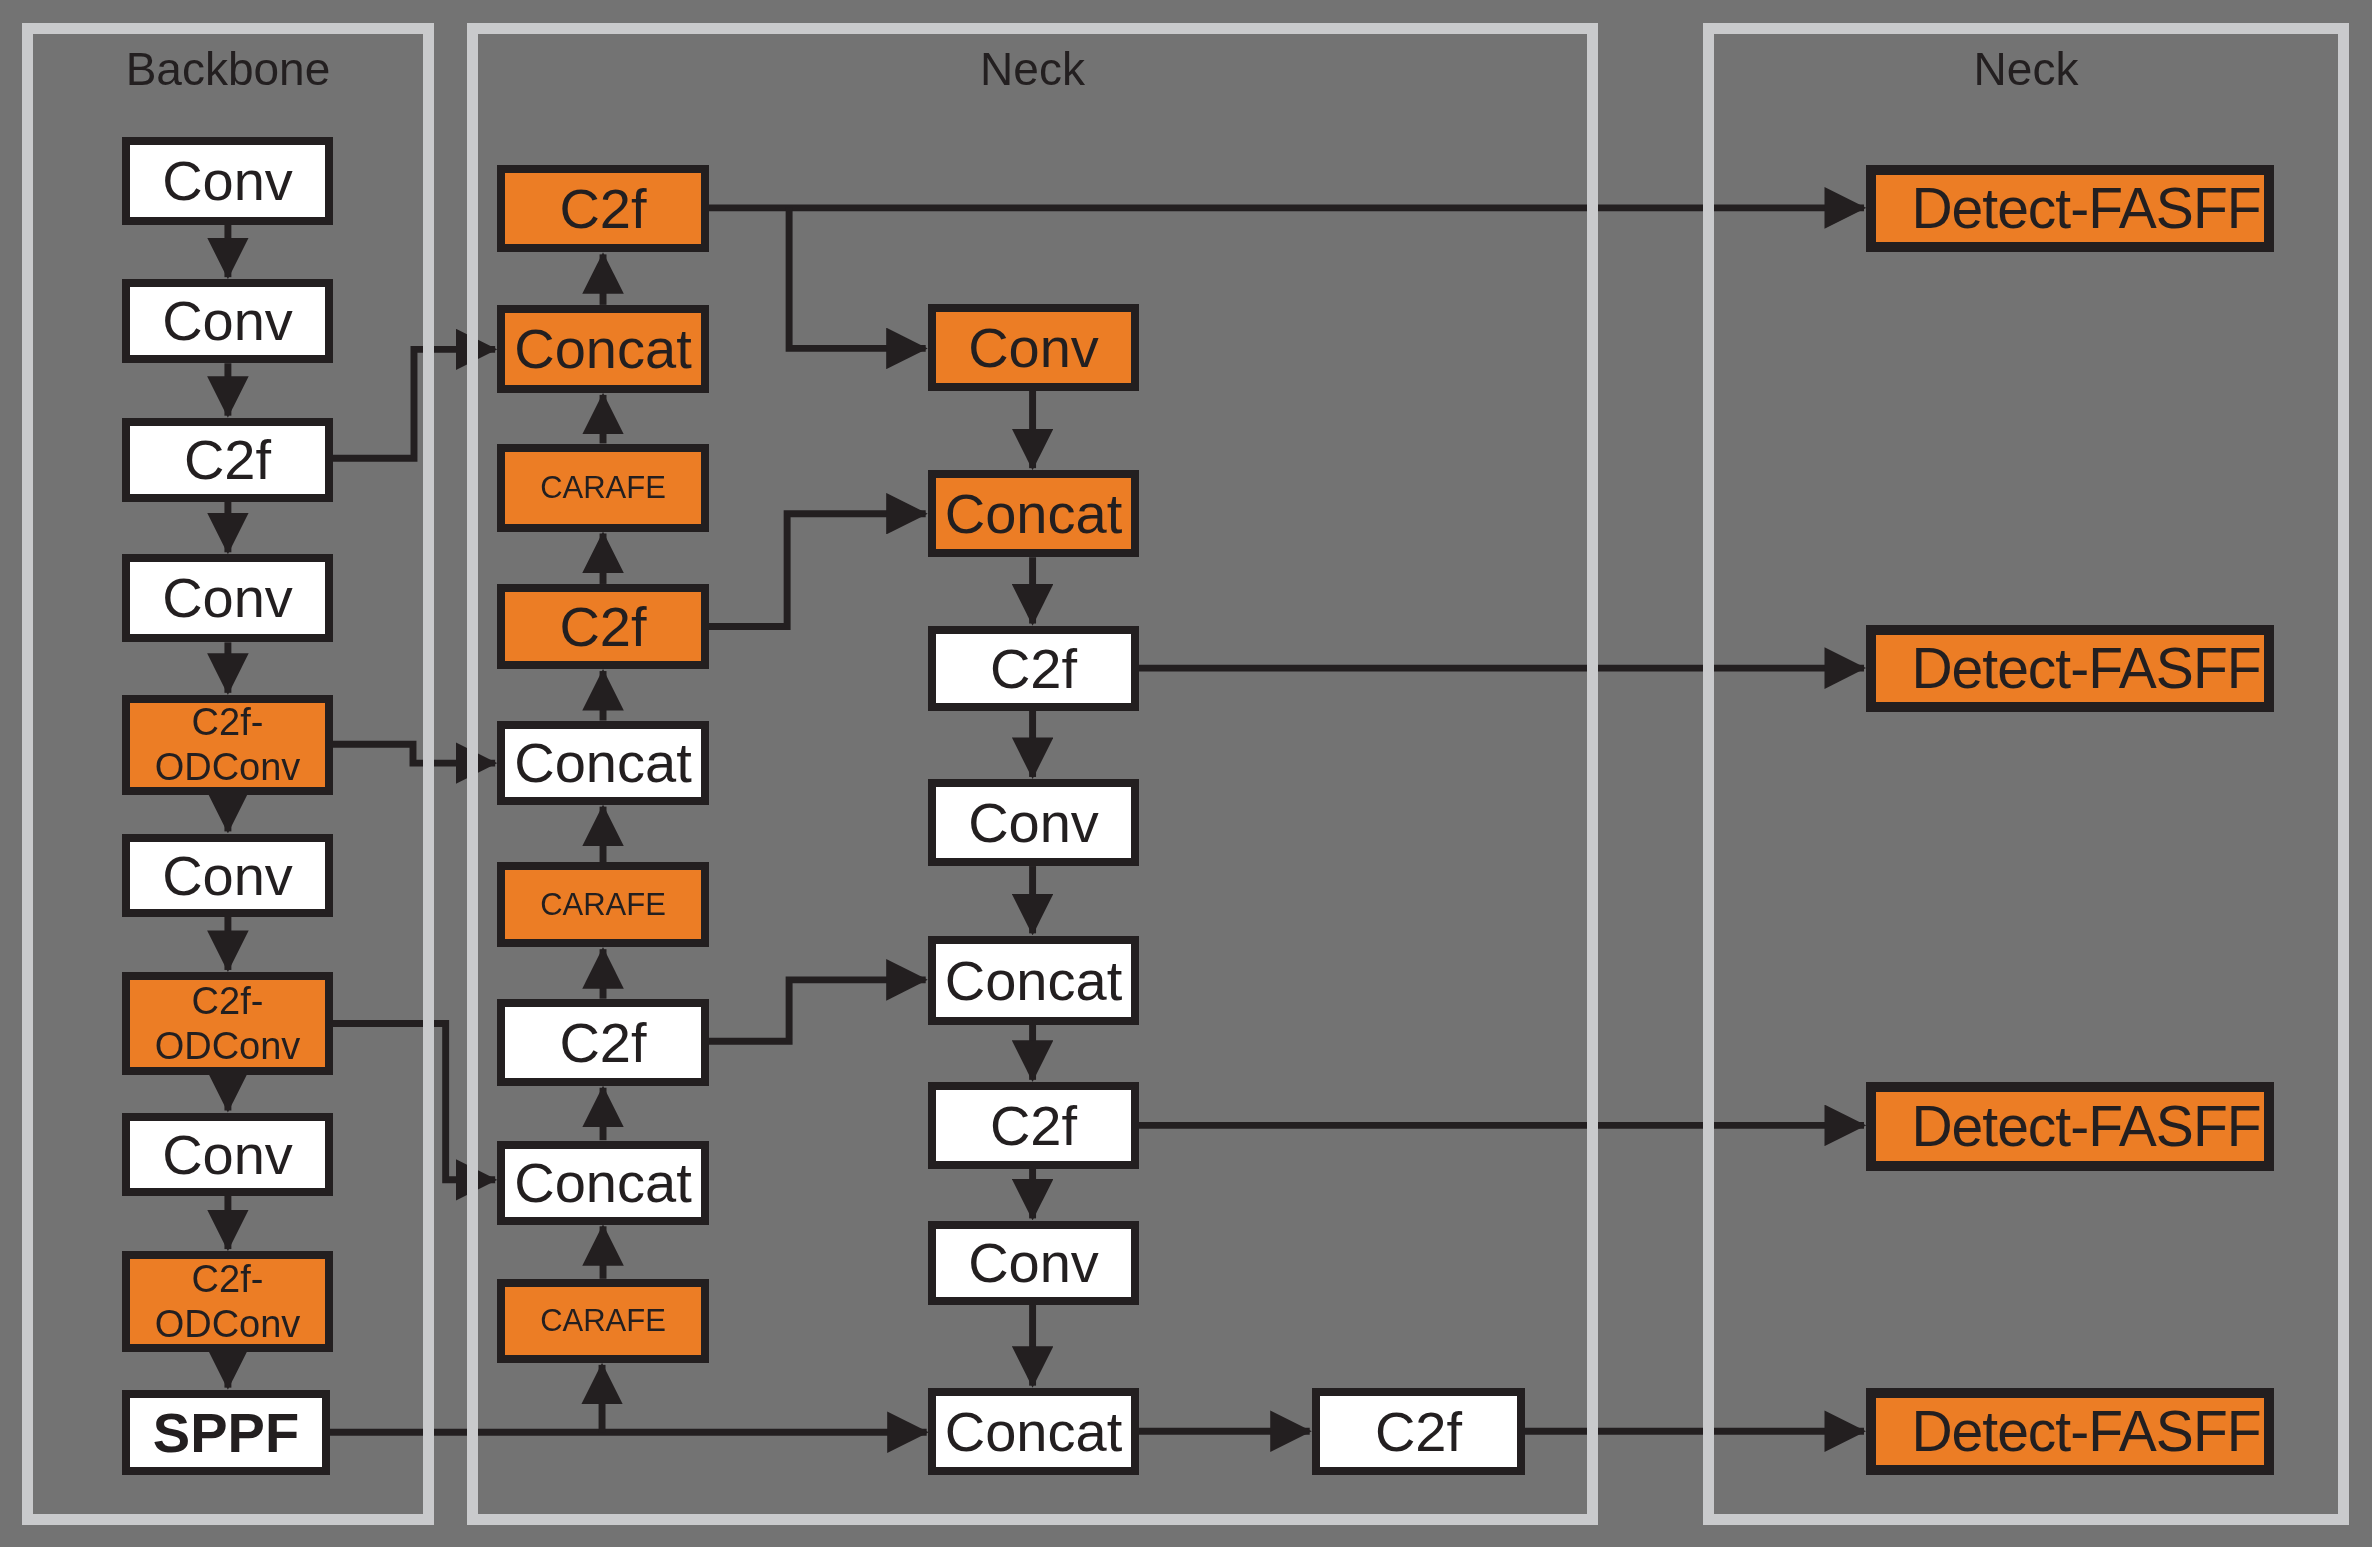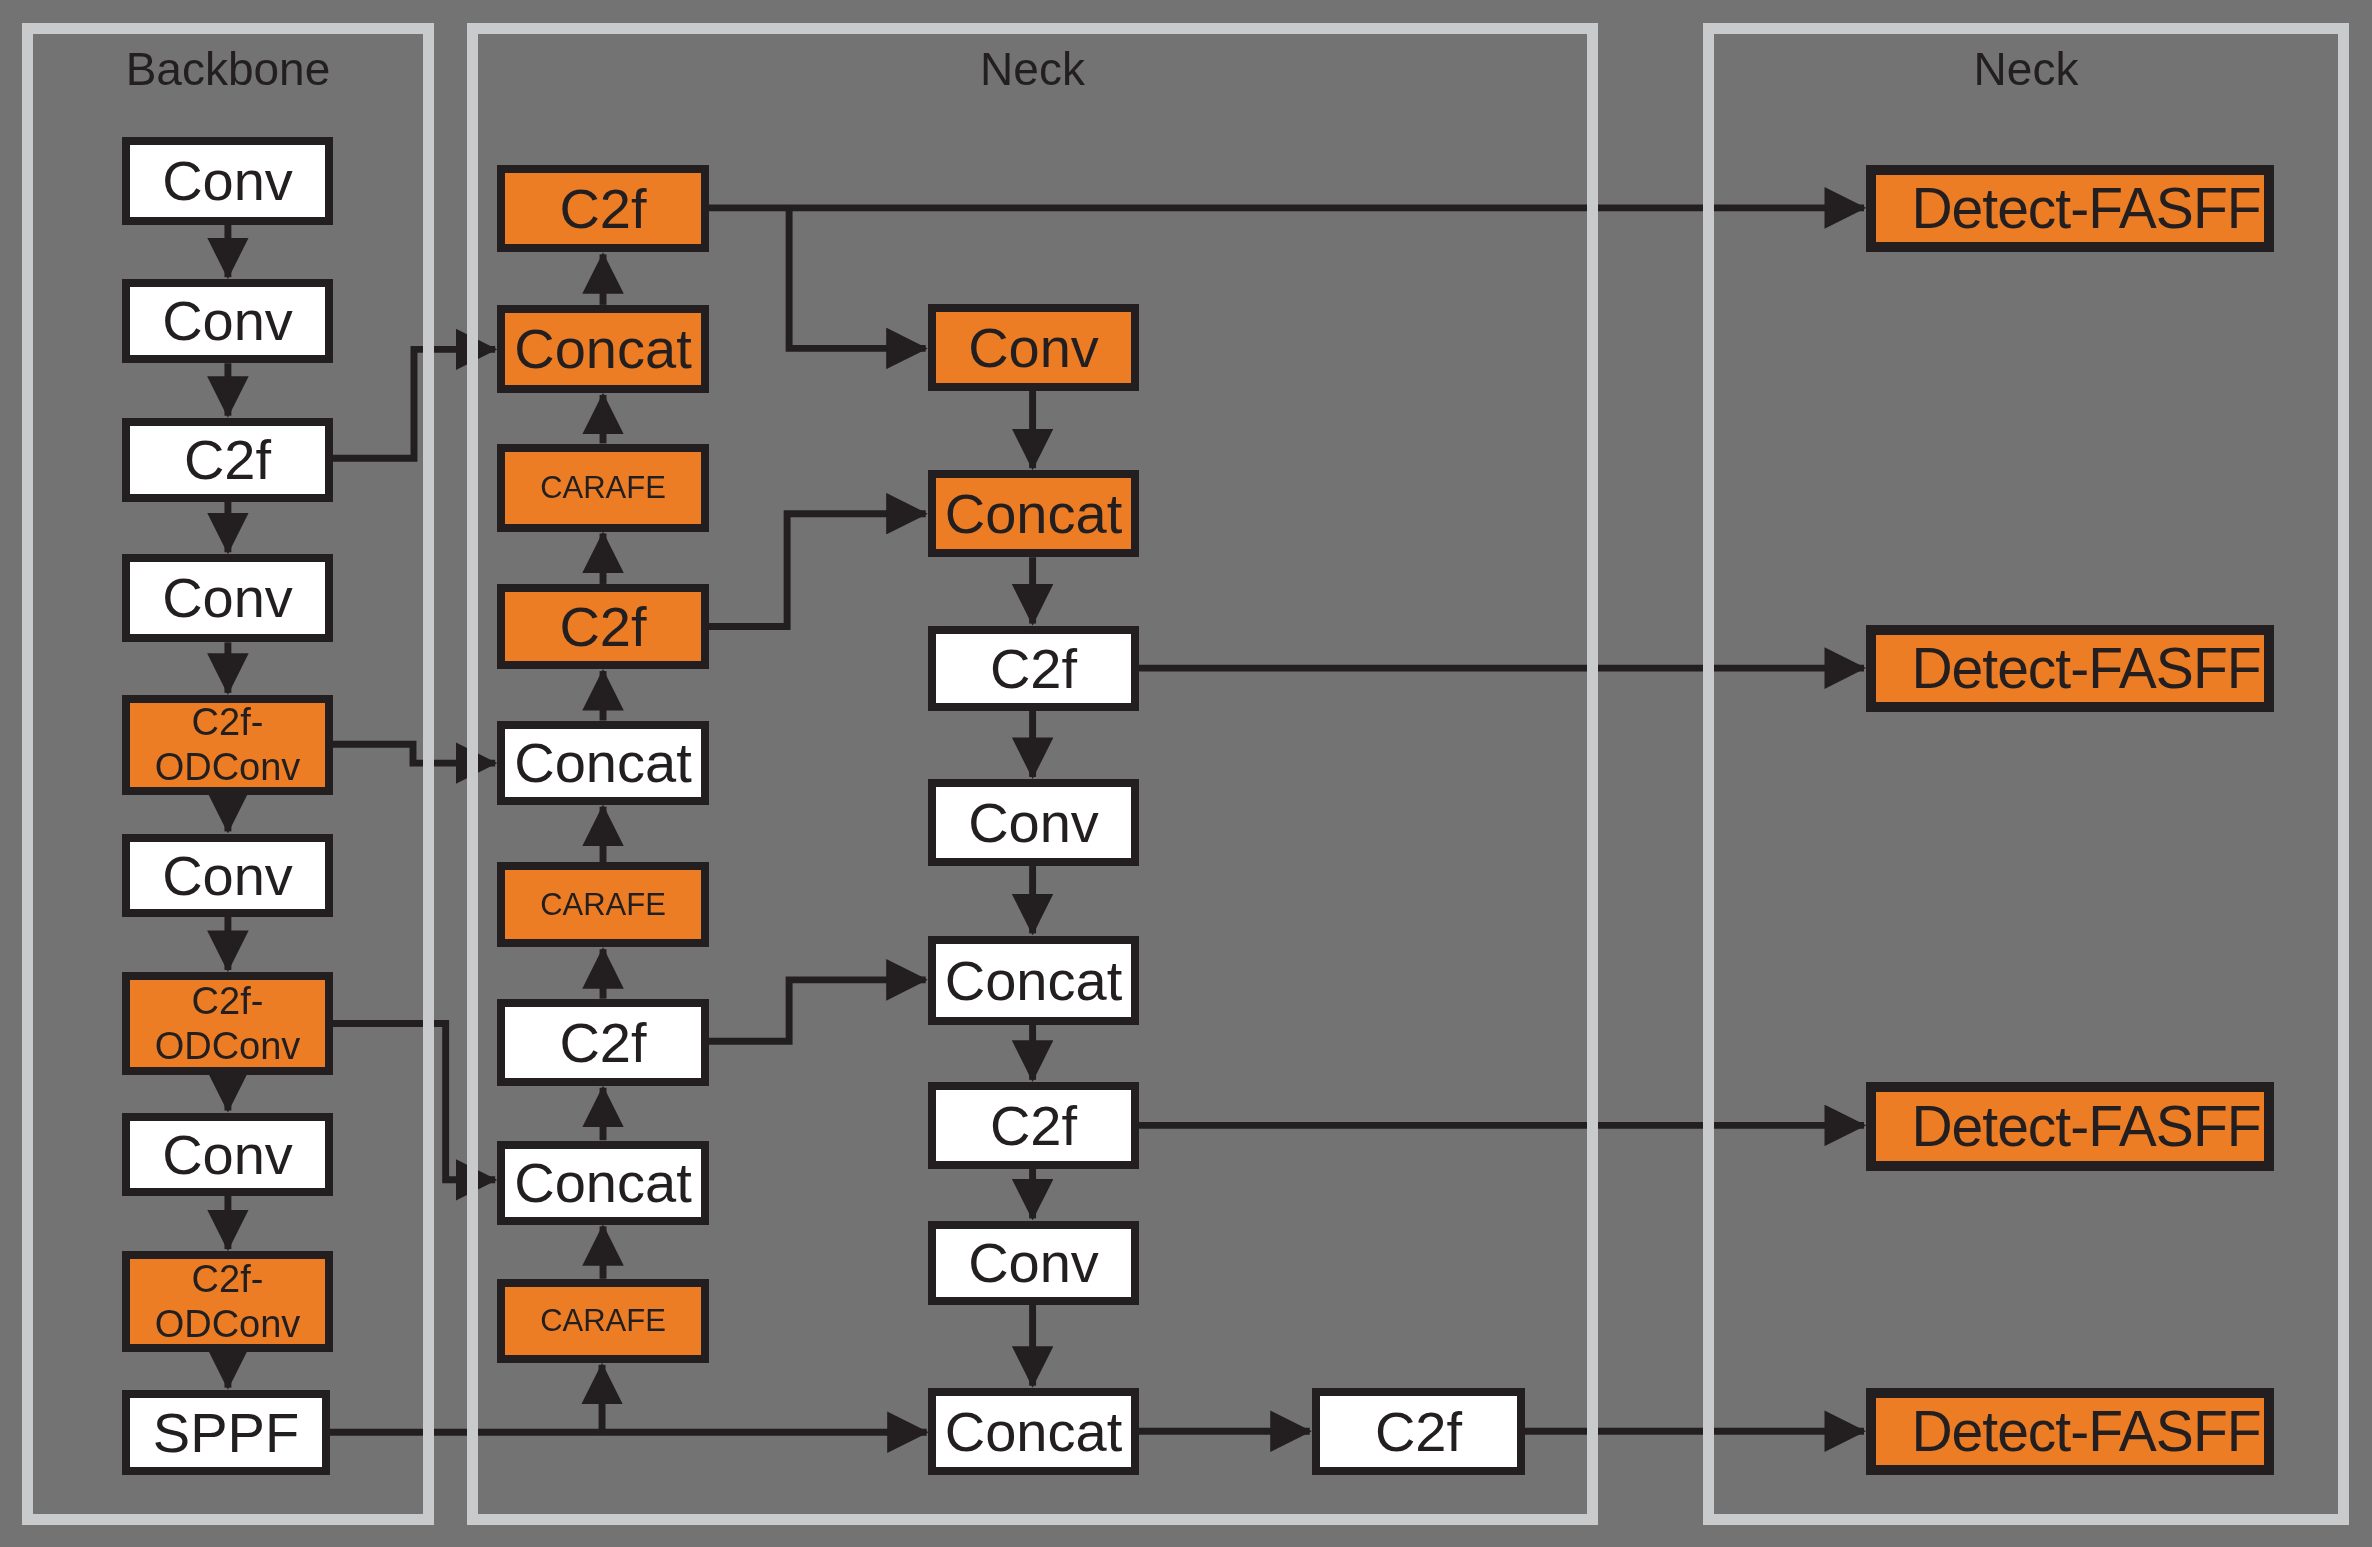--- a/index.html
+++ b/index.html
@@ -95,21 +95,21 @@
       <div class="node" style="left: 122px; top: 418px; width: 211px; height: 84px;">C2f</div>
       <div class="node" style="left: 122px; top: 554px; width: 211px; height: 88px;">Conv</div>
       <div class="node orange sm" style="left: 122px; top: 695px; width: 211px; height: 100px;">C2f-
 ODConv</div>
       <div class="node" style="left: 122px; top: 834px; width: 211px; height: 83px;">Conv</div>
       <div class="node orange sm" style="left: 122px; top: 972px; width: 211px; height: 103px;">C2f-
 ODConv</div>
       <div class="node" style="left: 122px; top: 1113px; width: 211px; height: 83px;">Conv</div>
       <div class="node orange sm" style="left: 122px; top: 1251px; width: 211px; height: 101px;">C2f-
 ODConv</div>
-      <div class="node" style="left: 122px; top: 1390px; width: 208px; height: 85px;">SPPF</div>
+      <div class="node" style="left: 122px; top: 1390px; width: 208px; height: 85px; font-weight: bold;">SPPF</div>
       <div class="node orange" style="left: 497px; top: 165px; width: 212px; height: 87px;">C2f</div>
       <div class="node orange" style="left: 497px; top: 305px; width: 212px; height: 88px;">Concat</div>
       <div class="node orange cr" style="left: 497px; top: 444px; width: 212px; height: 88px;">CARAFE</div>
       <div class="node orange" style="left: 497px; top: 584px; width: 212px; height: 85px;">C2f</div>
       <div class="node" style="left: 497px; top: 721px; width: 212px; height: 84px;">Concat</div>
       <div class="node orange cr" style="left: 497px; top: 862px; width: 212px; height: 85px;">CARAFE</div>
       <div class="node" style="left: 497px; top: 999px; width: 212px; height: 87px;">C2f</div>
       <div class="node" style="left: 497px; top: 1141px; width: 212px; height: 84px;">Concat</div>
       <div class="node orange cr" style="left: 497px; top: 1279px; width: 212px; height: 84px;">CARAFE</div>
       <div class="node orange" style="left: 928px; top: 304px; width: 211px; height: 87px;">Conv</div>

